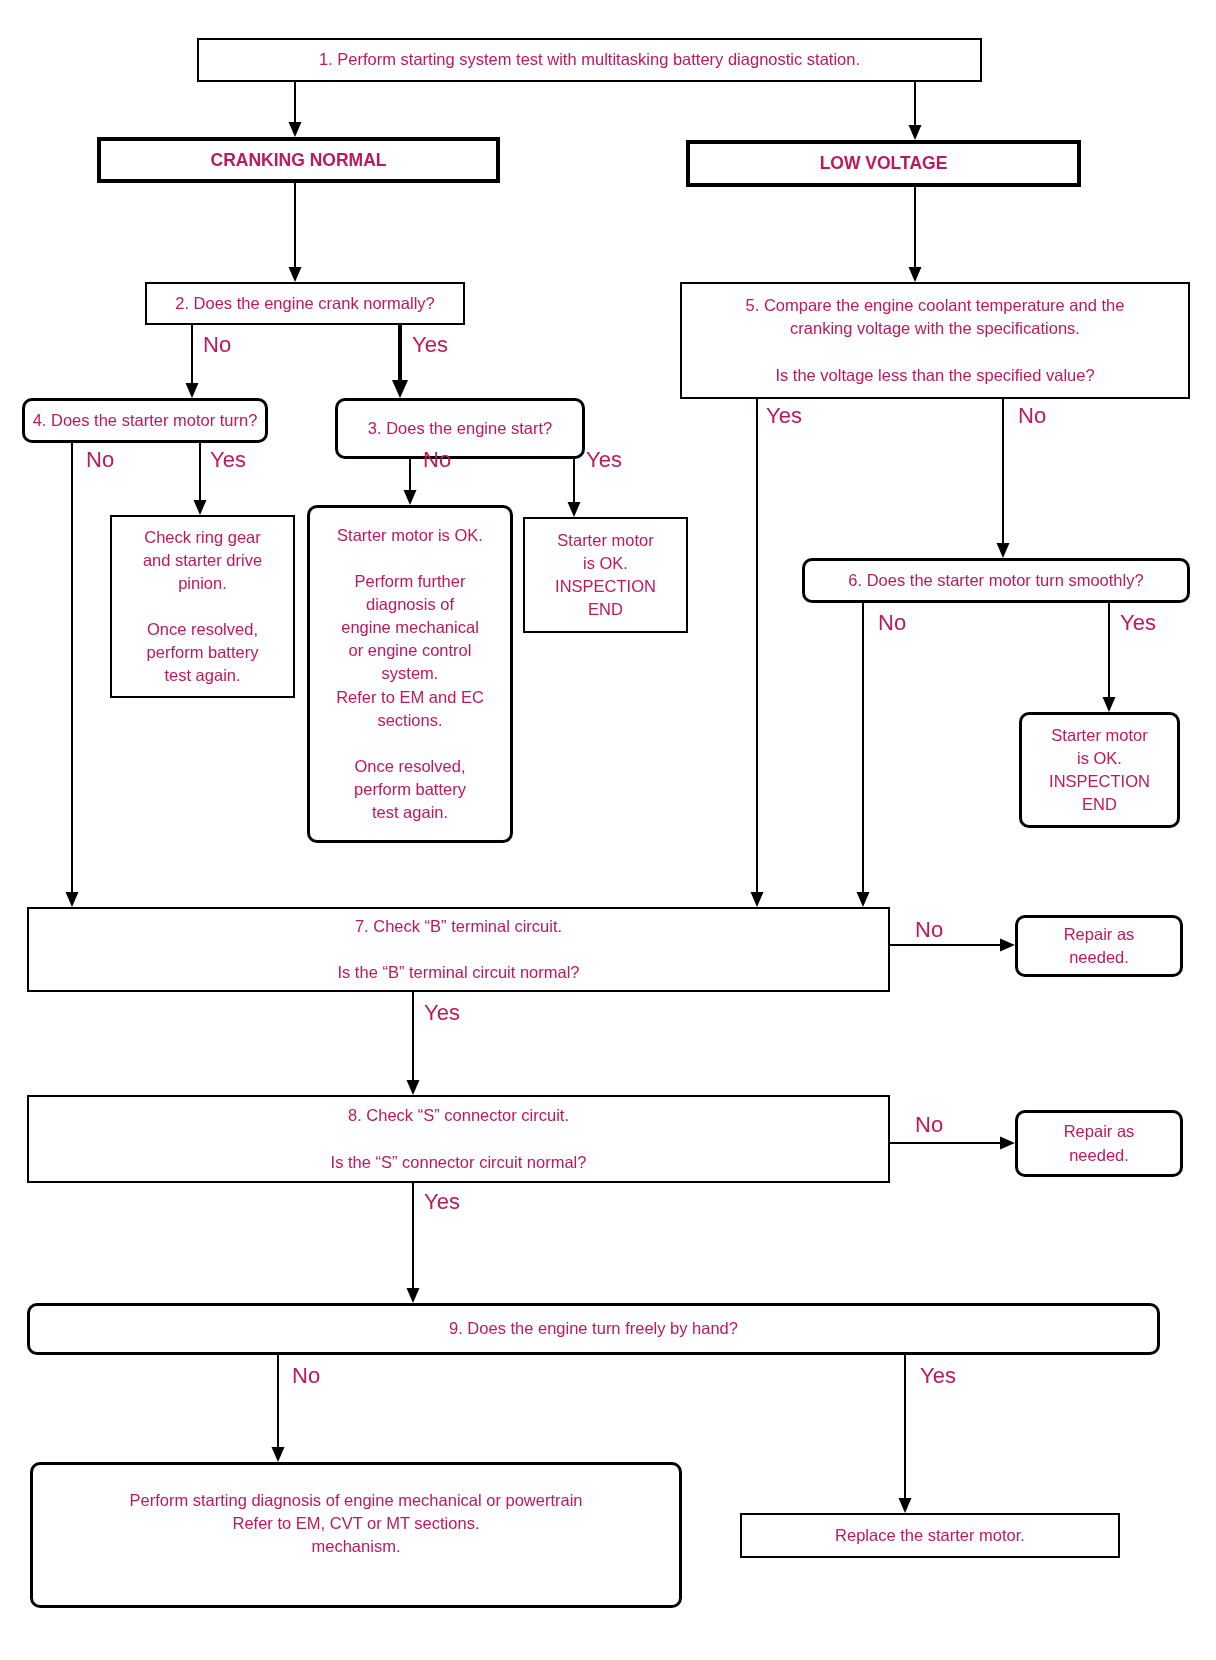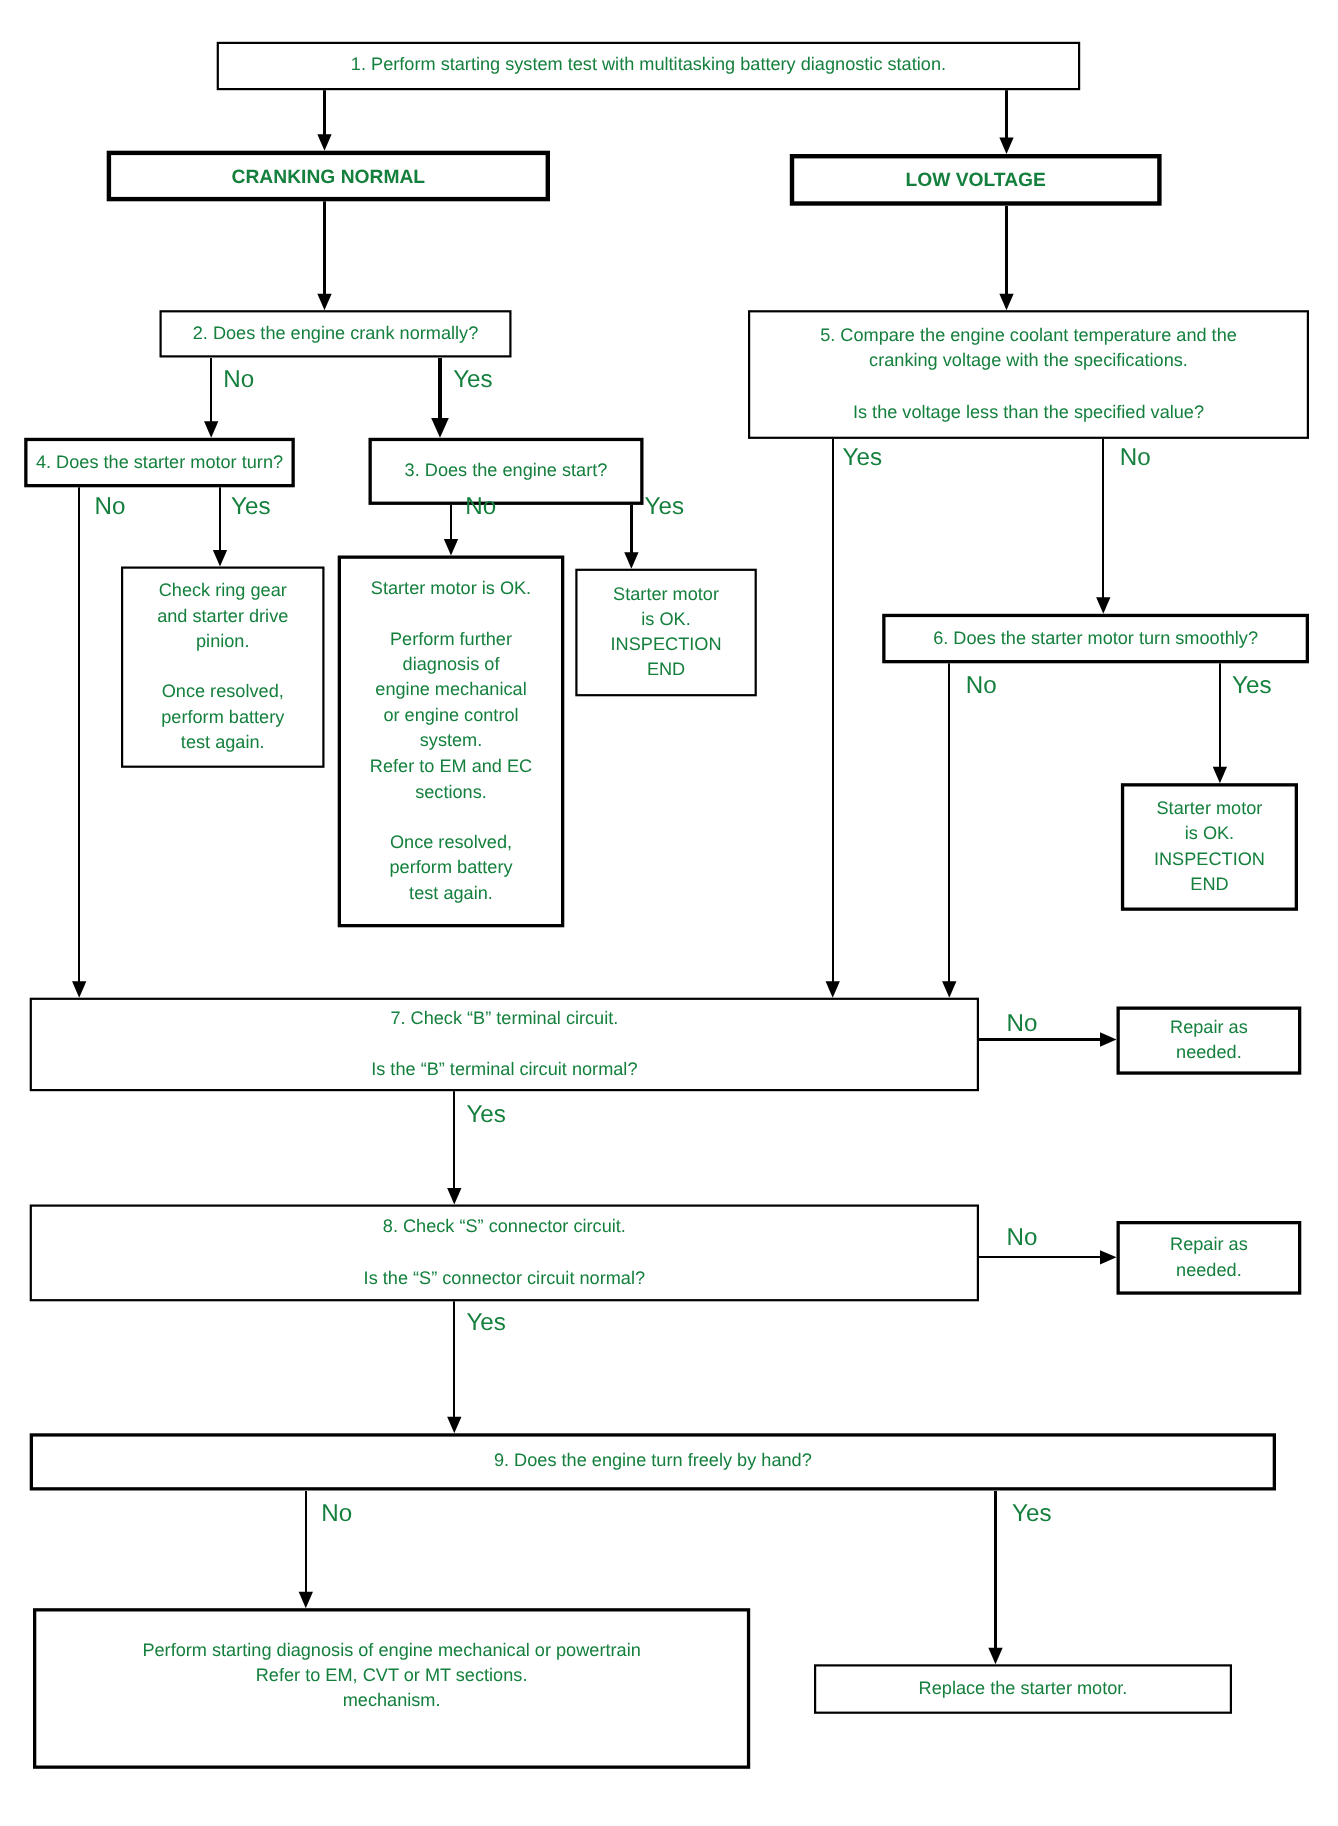--- a/index.html
+++ b/index.html
@@ -3,41 +3,41 @@
 <meta charset="utf-8">
 <title>Flowchart</title>
 <style>
   html, body { margin: 0; padding: 0; background: #ffffff; }
   .stage {
     position: relative;
     width: 1216px;
     height: 1660px;
     background: #ffffff;
     font-family: "Liberation Sans", "DejaVu Sans", sans-serif;
-    color: #15803d;
+    color: #be185d;
   }
   .wires { position: absolute; left: 0; top: 0; }
   .wires line { stroke: #000000; stroke-width: 2; shape-rendering: crispEdges; }
   .wires line.thick { stroke-width: 4; }
   .wires polygon { fill: #000000; stroke: none; }
   .bx {
     position: absolute;
     box-sizing: border-box;
     background: #ffffff;
     border: 2px solid #000000;
     display: flex;
     flex-direction: column;
     justify-content: center;
     align-items: center;
     text-align: center;
     font-size: 16.5px;
     line-height: 1.4;
     padding: 2px 6px;
   }
-  .bx.b3 { border-width: 3px; }
+  .bx.b3 { border-width: 3px; border-radius: 10px; }
   .bx.hdr { border-width: 4px; font-weight: bold; font-size: 17.5px; }
   .line { display: block; width: 100%; }
   .line:empty::before { content: "\00a0"; }
   .lbl { position: absolute; font-size: 22px; white-space: nowrap; }
 </style>
 </head>
 <body>
 
 <div class="stage">
 
@@ -120,21 +120,21 @@
     </g>
     <g>
       <line x1="890" y1="1143" x2="1003" y2="1143"></line>
         <polygon points="1000,1136.5 1000,1149.5 1015,1143"></polygon>
     </g>
   </svg>
 
   <div class="bx" style="left:197px;top:38px;width:785px;height:44px">1. Perform starting system test with multitasking battery diagnostic station.</div>
 
   <div class="bx hdr" style="left:97px;top:137px;width:403px;height:46px">CRANKING NORMAL</div>
-  <div class="bx hdr" style="left:718px;top:140px;width:338px;height:47px">LOW VOLTAGE</div>
+  <div class="bx hdr" style="left:686px;top:140px;width:395px;height:47px">LOW VOLTAGE</div>
 
   <div class="bx" style="left:145px;top:282px;width:320px;height:43px">2. Does the engine crank normally?</div>
 
   <div class="bx b3" style="left:22px;top:398px;width:246px;height:45px">4. Does the starter motor turn?</div>
   <div class="bx b3" style="left:335px;top:398px;width:250px;height:61px">3. Does the engine start?</div>
 
   <div class="bx" style="left:110px;top:515px;width:185px;height:183px">
       <span class="line">Check ring gear</span>
       <span class="line">and starter drive</span>
       <span class="line">pinion.</span>

